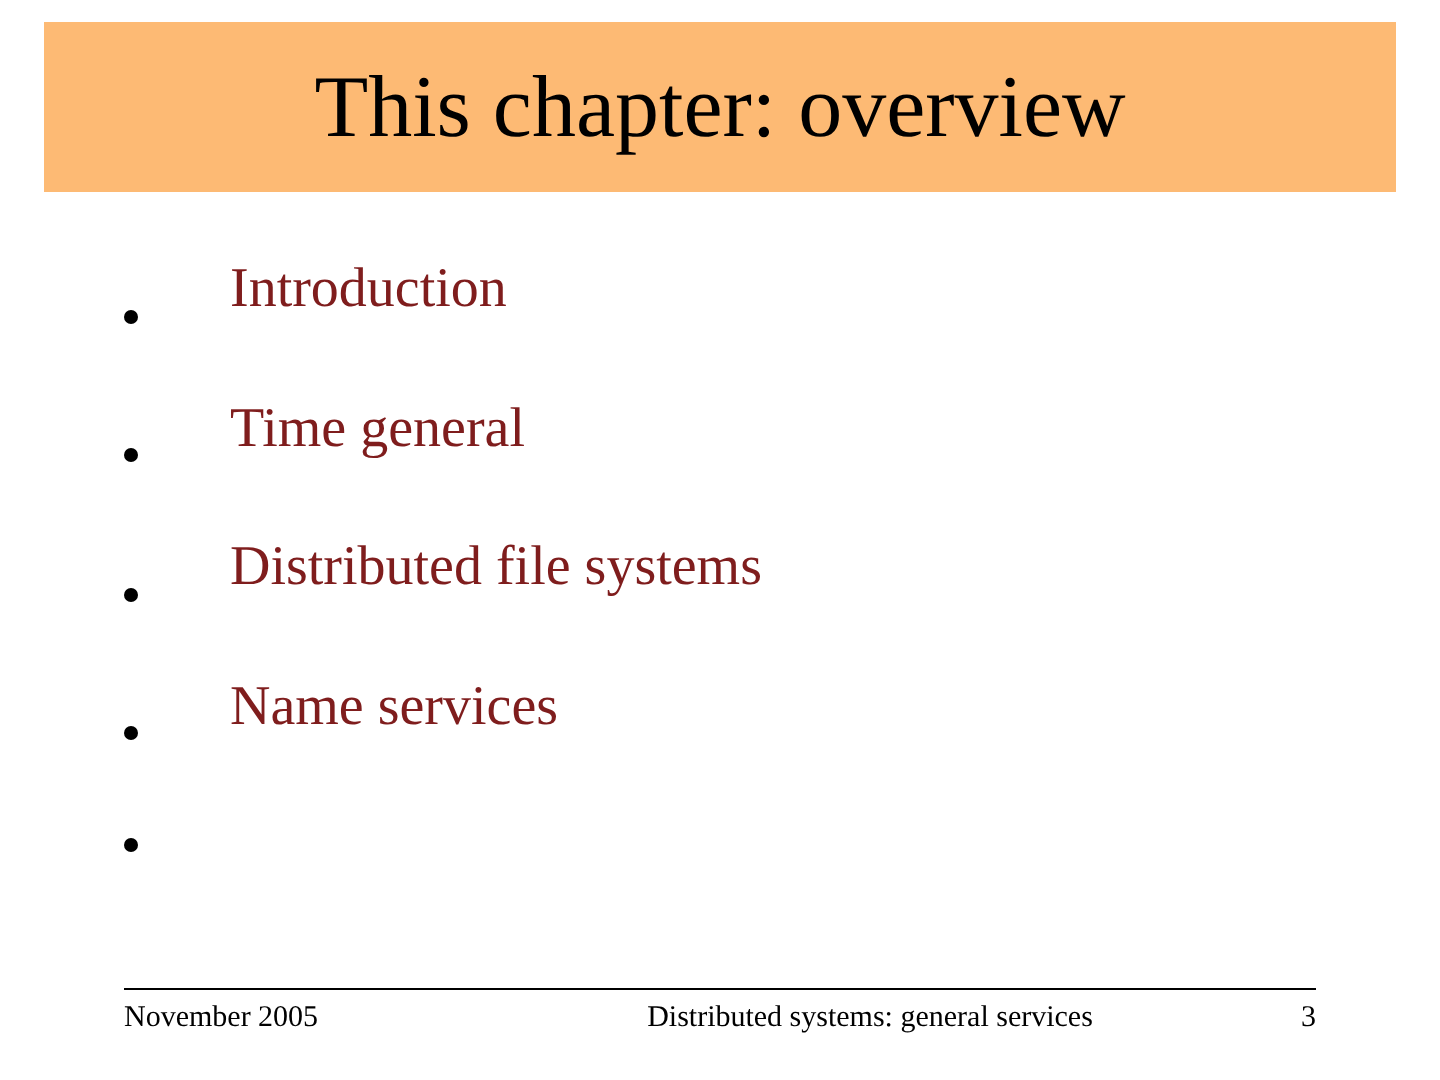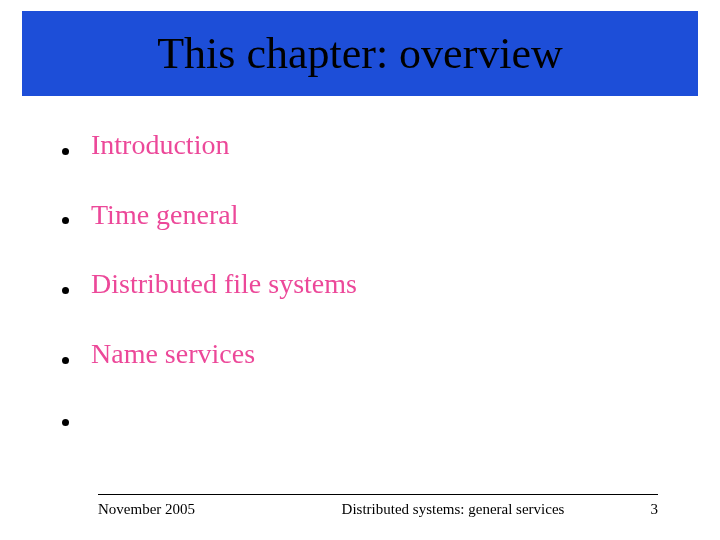--- a/index.html
+++ b/index.html
@@ -14,59 +14,59 @@
     font-family: "Times New Roman", Times, serif;
     position: relative;
     overflow: hidden;
   }
   .title-band {
     position: absolute;
     top: 11px;
     left: 22px;
     width: 676px;
     height: 85px;
-    background: #1d4ed8;
+    background: #fdba74;
     display: flex;
     align-items: center;
     justify-content: center;
   }
   .title-text {
     font-size: 44px;
     color: #000000;
     font-weight: normal;
   }
   .bullets {
     position: absolute;
     top: 128px;
     left: 62px;
     width: 600px;
   }
   .bullet-item {
     display: flex;
-    align-items: center;
+    align-items: flex-end;
     margin-bottom: 36px;
     font-size: 28px;
-    color: #ec4899;
+    color: #7f1d1d;
     line-height: 1.2;
+    gap: 24px;
   }
   .bullet-dot {
     width: 7px;
     height: 7px;
     background: #000000;
     border-radius: 50%;
     margin-top: 13px;
     margin-right: 22px;
     flex-shrink: 0;
   }
   .footer {
     position: absolute;
     bottom: 22px;
     left: 62px;
     right: 62px;
-    margin-left: 36px;
   }
   .footer-line {
     border-top: 1px solid #000000;
     margin-bottom: 6px;
   }
   .footer-row {
     display: flex;
     font-size: 15px;
     color: #000000;
   }

